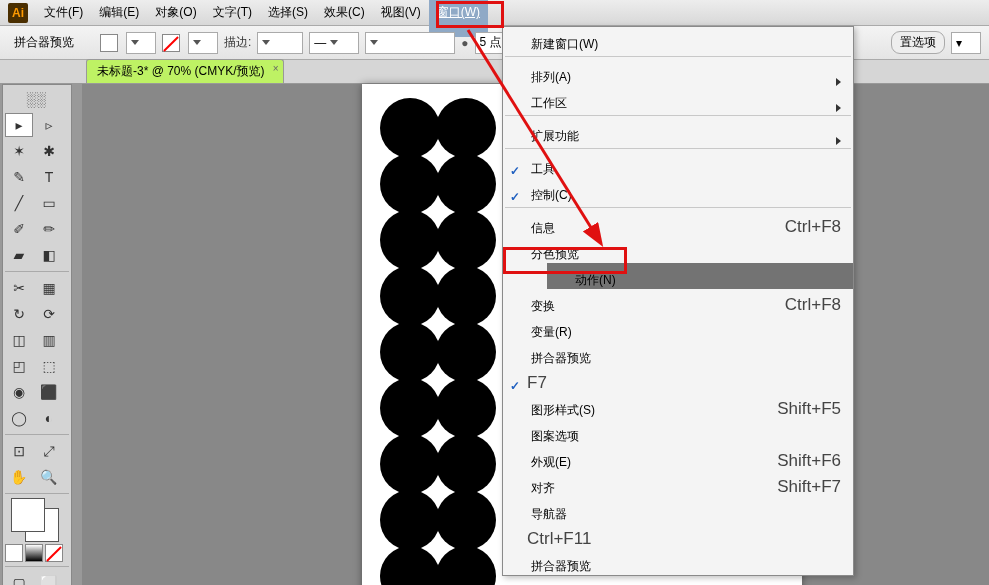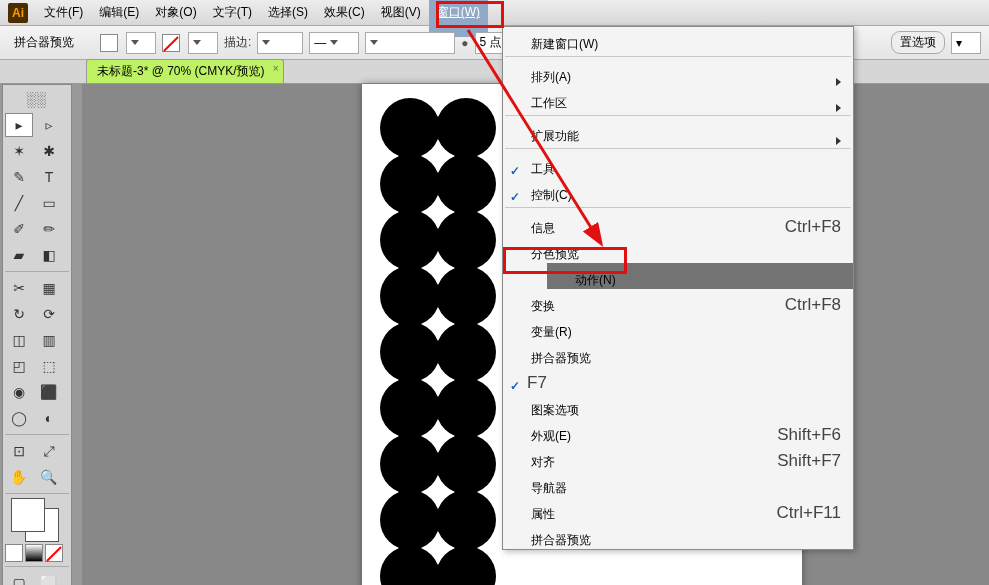--- a/index.html
+++ b/index.html
@@ -279,41 +279,45 @@
       <span class="m-ic"></span>
       <span class="m-txt">拼合器预览</span>
       <span class="m-sc"></span>
     </div>
     <div class="m-row">
       <span class="m-ic">✓</span>
       <span class="m-sc">F7</span>
     </div>
     <div class="m-row">
       <span class="m-ic"></span>
+      <span class="m-txt">图形样式(S)</span>
+      <span class="m-sc">Shift+F5</span>
+    </div>
+    <div class="m-row">
+      <span class="m-ic"></span>
       <span class="m-txt">图案选项</span>
       <span class="m-sc"></span>
     </div>
     <div class="m-row">
       <span class="m-ic"></span>
       <span class="m-txt">外观(E)</span>
       <span class="m-sc">Shift+F6</span>
     </div>
     <div class="m-row">
       <span class="m-ic"></span>
       <span class="m-txt">对齐</span>
       <span class="m-sc">Shift+F7</span>
     </div>
     <div class="m-row">
       <span class="m-ic"></span>
       <span class="m-txt">导航器</span>
       <span class="m-sc"></span>
     </div>
     <div class="m-row">
       <span class="m-ic"></span>
-      <span class="m-txt">属性</span>
       <span class="m-sc">Ctrl+F11</span>
     </div>
     <div class="m-row">
       <span class="m-ic"></span>
       <span class="m-txt">拼合器预览</span>
       <span class="m-sc"></span>
     </div>
   </div>
 
 <div class="redbox" style="left:436px;top:1px;width:68px;height:27px;"></div>

